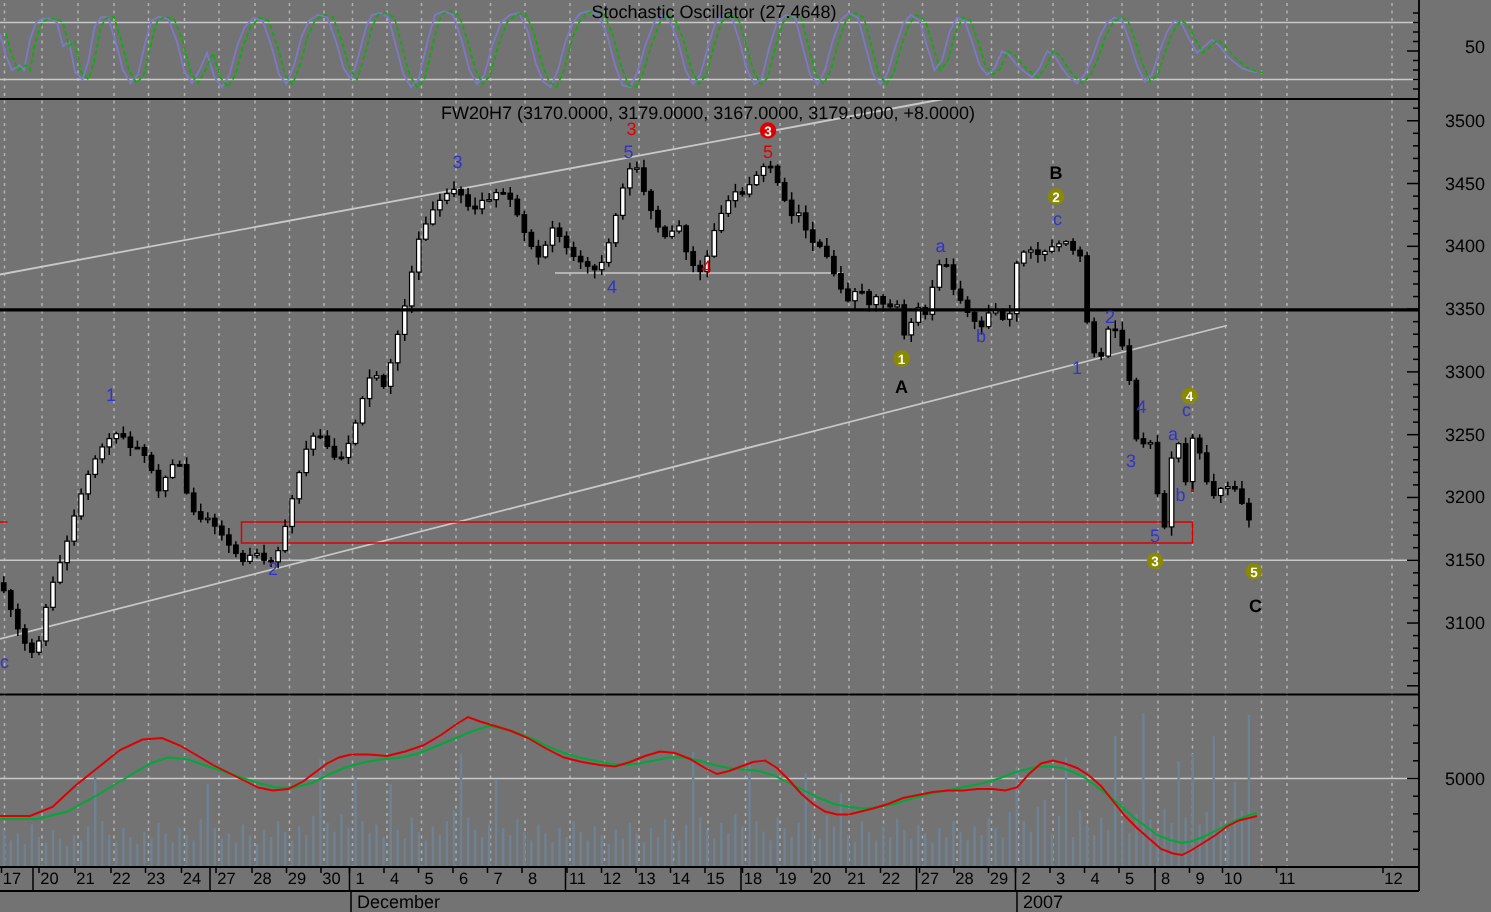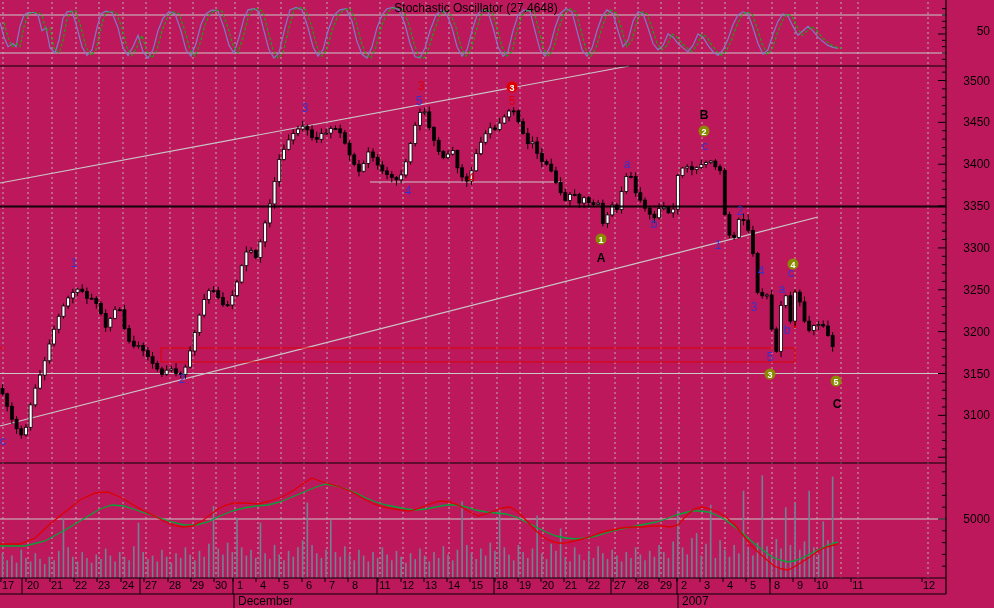--- a/index.html
+++ b/index.html
@@ -1,27 +1,28 @@
 <!DOCTYPE html>
 <html><head>
 <meta charset="utf-8">
 <style>
   html,body{margin:0;padding:0;background:#fff;}
-  #stage{position:relative;width:994px;height:608px;background:#be185d;overflow:hidden;
+  #stage{position:relative;width:994px;height:608px;background:#737373;overflow:hidden;
          font-family:"Liberation Sans","DejaVu Sans",sans-serif;}
   .panel-title{position:absolute;font-size:12px;color:#000;white-space:nowrap;transform:translateX(-50%);}
   #stoch-title{left:476px;top:1px;}
   #main-title{left:472px;top:68px;}
   svg text{font-family:"Liberation Sans","DejaVu Sans",sans-serif;}
 </style>
 </head>
 <body>
 
 <div id="stage">
   <div id="stoch-title" class="panel-title">Stochastic Oscillator (27.4648)</div>
+  <div id="main-title" class="panel-title">FW20H7 (3170.0000, 3179.0000, 3167.0000, 3179.0000, +8.0000)</div>
   <svg id="chart-svg" width="994" height="608">
       <g>
         <line x1="3" y1="2" x2="3" y2="578" stroke="#b4b4b4" stroke-width="1" stroke-dasharray="2,3"></line>
         <line x1="28" y1="2" x2="28" y2="578" stroke="#b4b4b4" stroke-width="1" stroke-dasharray="2,3"></line>
         <line x1="52" y1="2" x2="52" y2="578" stroke="#b4b4b4" stroke-width="1" stroke-dasharray="2,3"></line>
         <line x1="76" y1="2" x2="76" y2="578" stroke="#b4b4b4" stroke-width="1" stroke-dasharray="2,3"></line>
         <line x1="99" y1="2" x2="99" y2="578" stroke="#b4b4b4" stroke-width="1" stroke-dasharray="2,3"></line>
         <line x1="123" y1="2" x2="123" y2="578" stroke="#b4b4b4" stroke-width="1" stroke-dasharray="2,3"></line>
         <line x1="146" y1="2" x2="146" y2="578" stroke="#b4b4b4" stroke-width="1" stroke-dasharray="2,3"></line>
         <line x1="170" y1="2" x2="170" y2="578" stroke="#b4b4b4" stroke-width="1" stroke-dasharray="2,3"></line>

